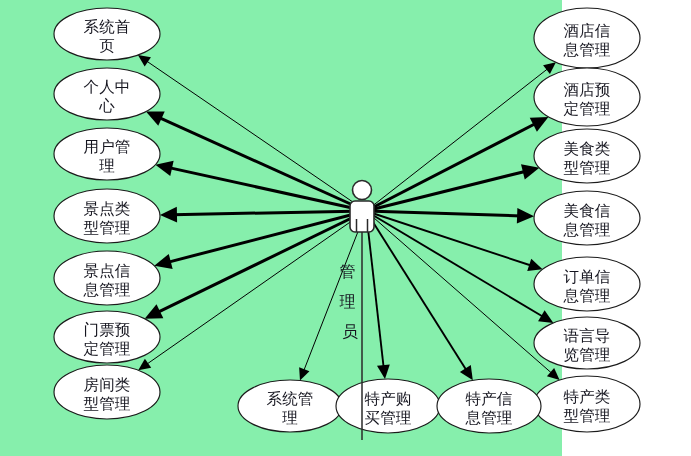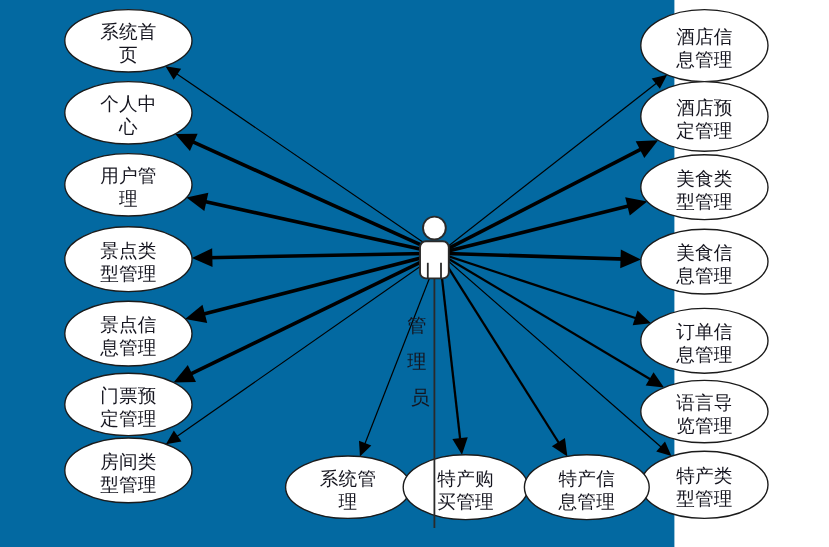--- a/index.html
+++ b/index.html
@@ -10,21 +10,21 @@
   body {
     width: 691px;
     height: 456px;
     overflow: hidden;
     font-family: "DejaVu Sans", "Liberation Sans", sans-serif;
   }
   #diagram-root {
     position: relative;
     width: 562px;
     height: 456px;
-    background: #0369a1;
+    background: #86efac;
   }
   svg#uml-canvas {
     display: block;
     width: 691px;
     height: 456px;
   }
   .usecase-ellipse {
     fill: #ffffff;
     stroke: #1b1b1b;
     stroke-width: 1.15;

